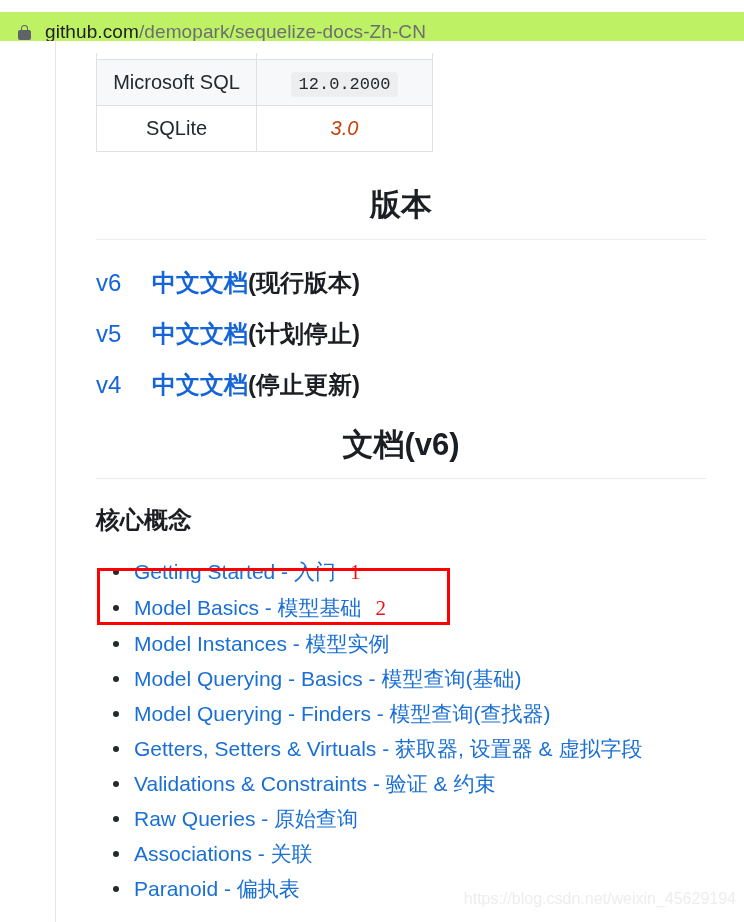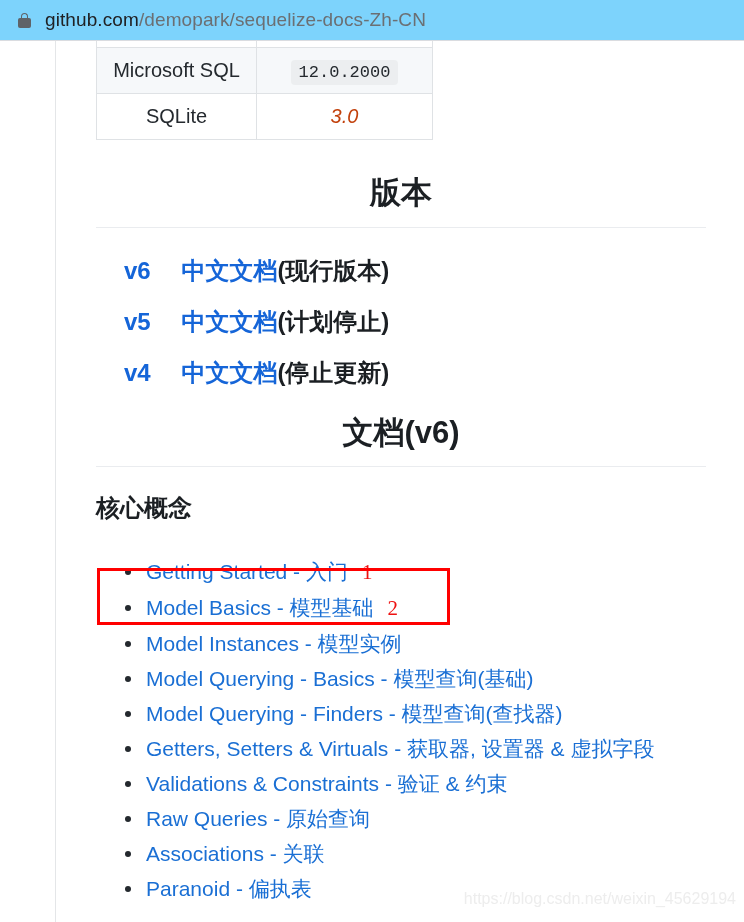--- a/index.html
+++ b/index.html
@@ -11,25 +11,25 @@
     height: 922px;
     background: #ffffff;
     font-family: "Liberation Sans", "DejaVu Sans", sans-serif;
     overflow: hidden;
     position: relative;
   }
 
   
   .urlbar {
     position: absolute;
-    top: 0;
+    top: 12px;
     left: 0;
     width: 744px;
     height: 41px;
-    background: #7dd3fc;
+    background: #bef264;
     border-bottom: 1px solid #dadce0;
     box-sizing: border-box;
     display: flex;
     align-items: center;
   }
   .lock-icon {
     margin-left: 18px;
     margin-right: 14px;
     width: 13px;
     height: 15px;
@@ -79,21 +79,21 @@
     left: 55px;
     top: 0;
     width: 1px;
     height: 881px;
     background: #e4e6e8;
   }
 
   .content {
     position: absolute;
     left: 96px;
-    top: 0;
+    top: 12px;
     width: 610px;
   }
 
   
   table.versions {
     border-collapse: collapse;
     margin-top: 0;
   }
   table.versions td {
     border: 1px solid #dfe2e5;
@@ -155,29 +155,28 @@
     white-space: nowrap;
   }
   .verline a {
     color: #1565d8;
     text-decoration: none;
     font-weight: bold;
     margin-left: 24px;
   }
   .verline .vnum {
     color: #1565d8;
-    font-weight: bold;
-    margin-left: 28px;
+    font-weight: normal;
   }
   .verline .paren { color: #1b1f23; font-weight: bold; }
 
   
   ul.doclist {
     list-style: none;
-    margin: 12px;
+    margin: 0;
     padding: 0;
   }
   ul.doclist li {
     position: relative;
     padding-left: 38px;
     font-size: 21px;
     line-height: 35px;
     color: #1a6fd4;
     white-space: nowrap;
   }

